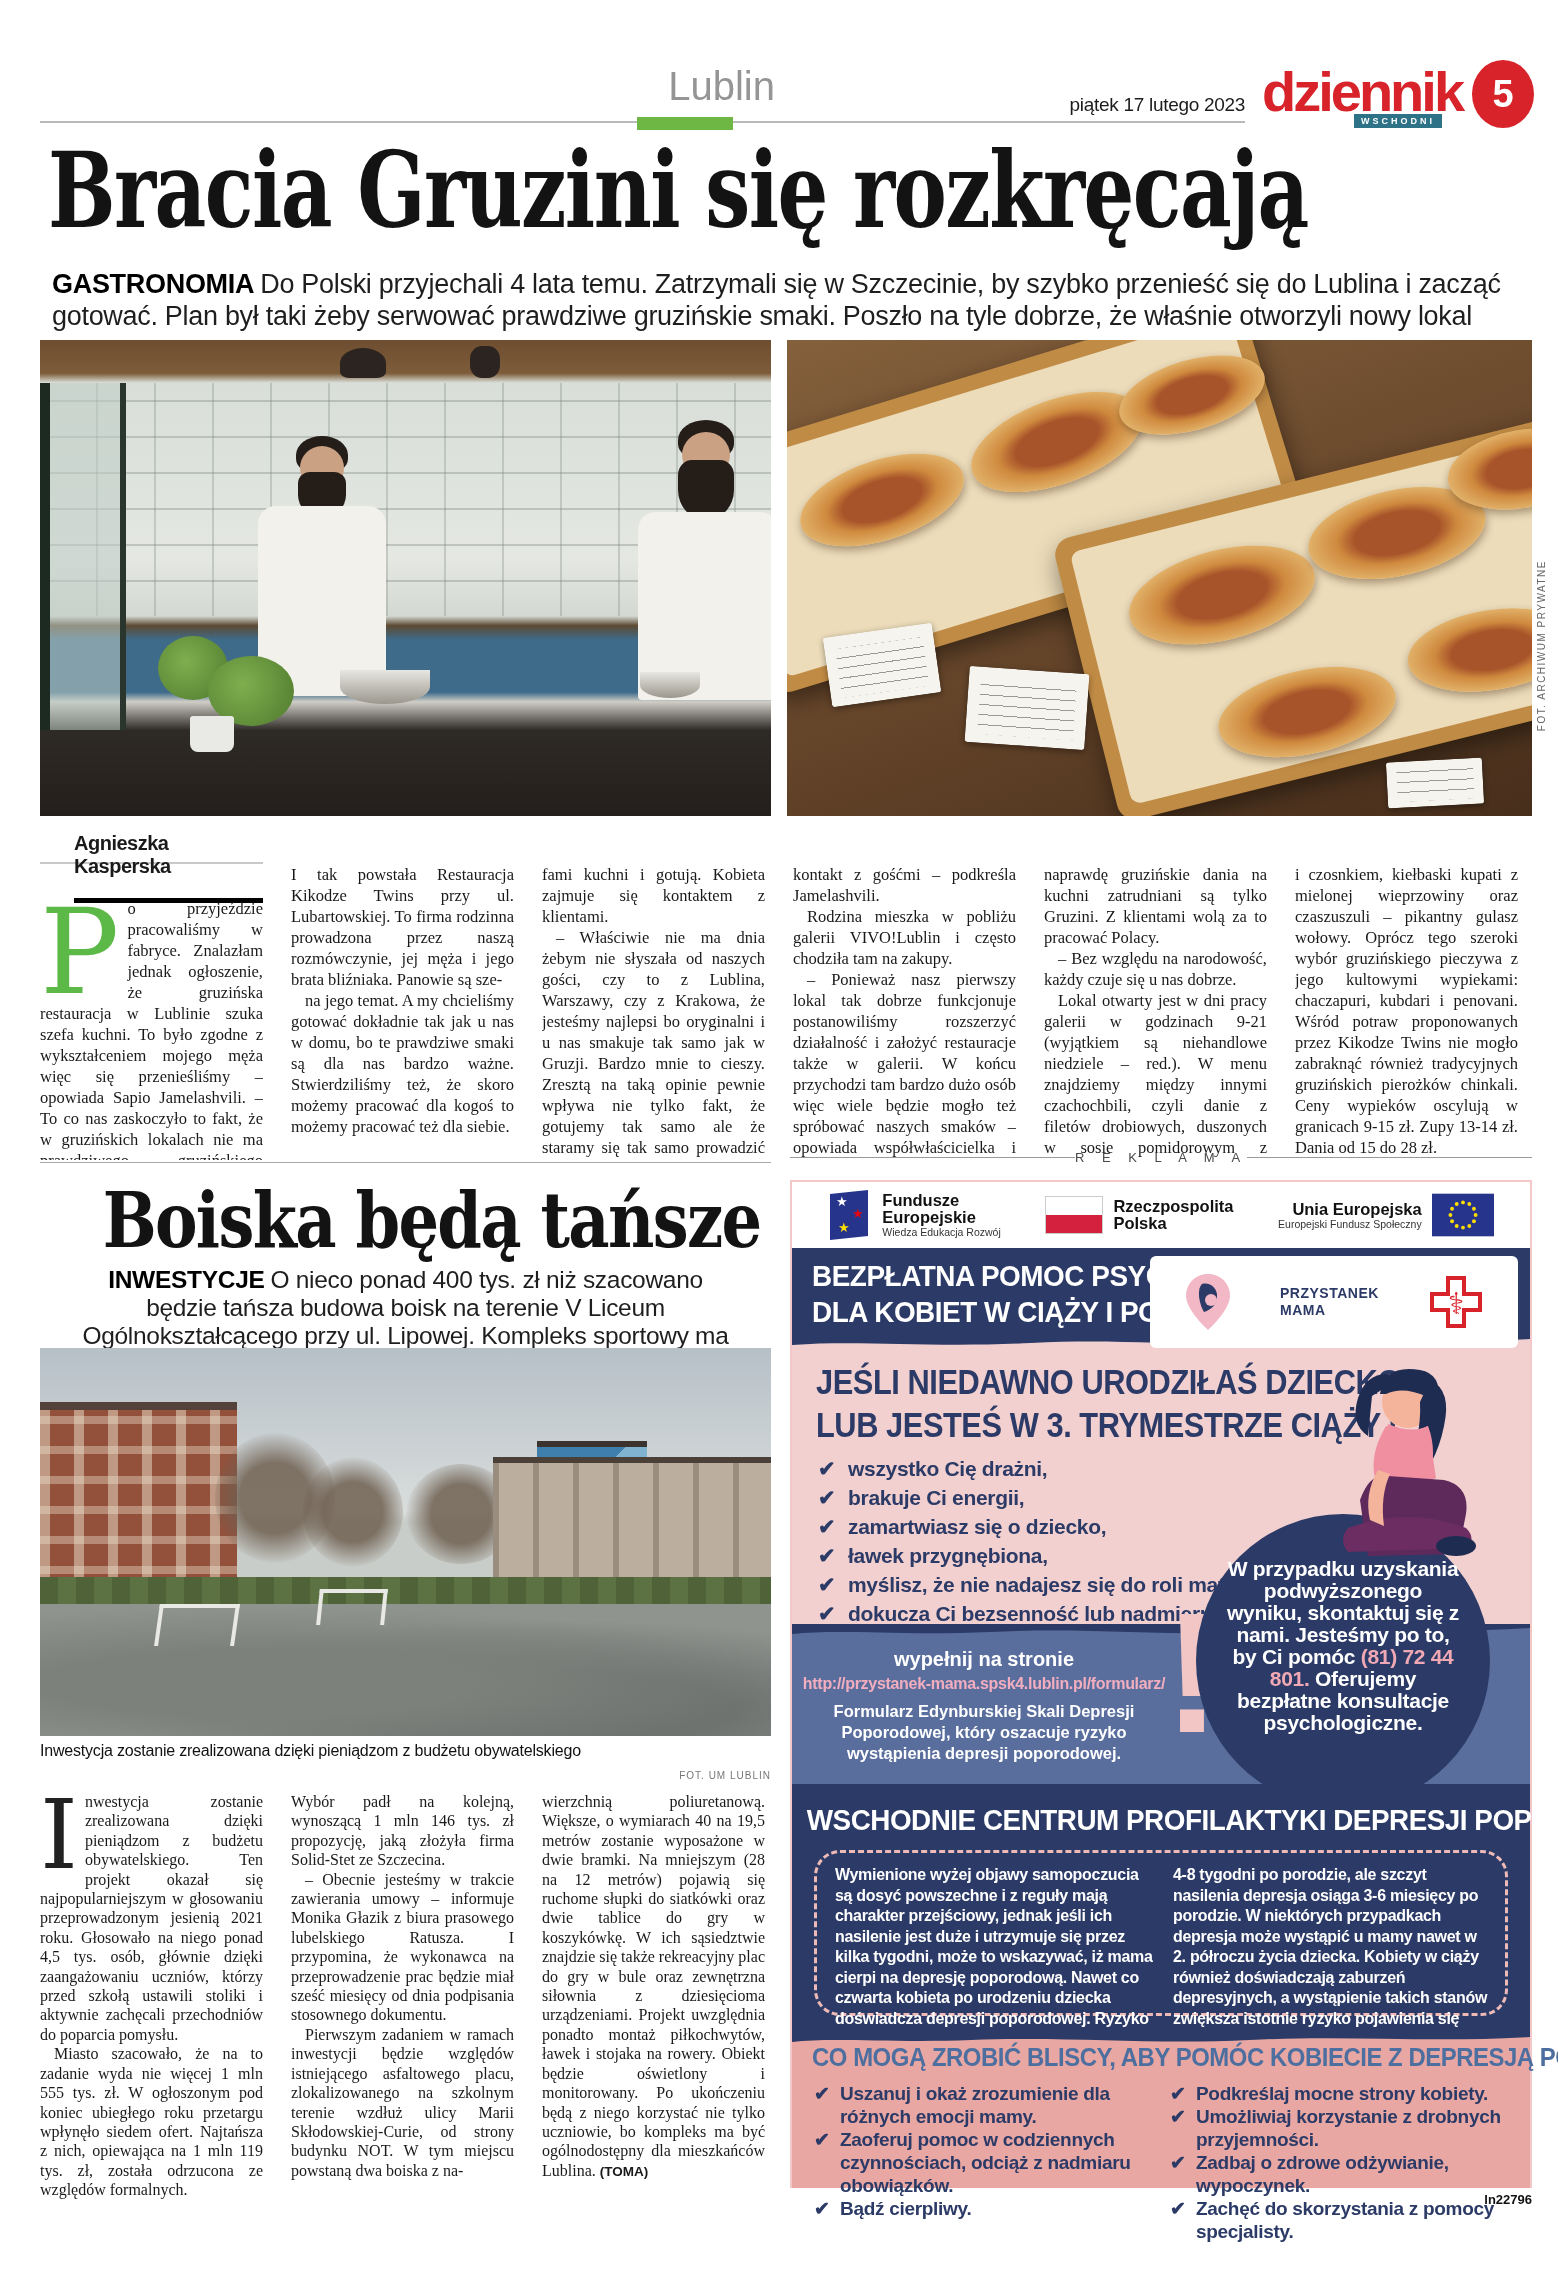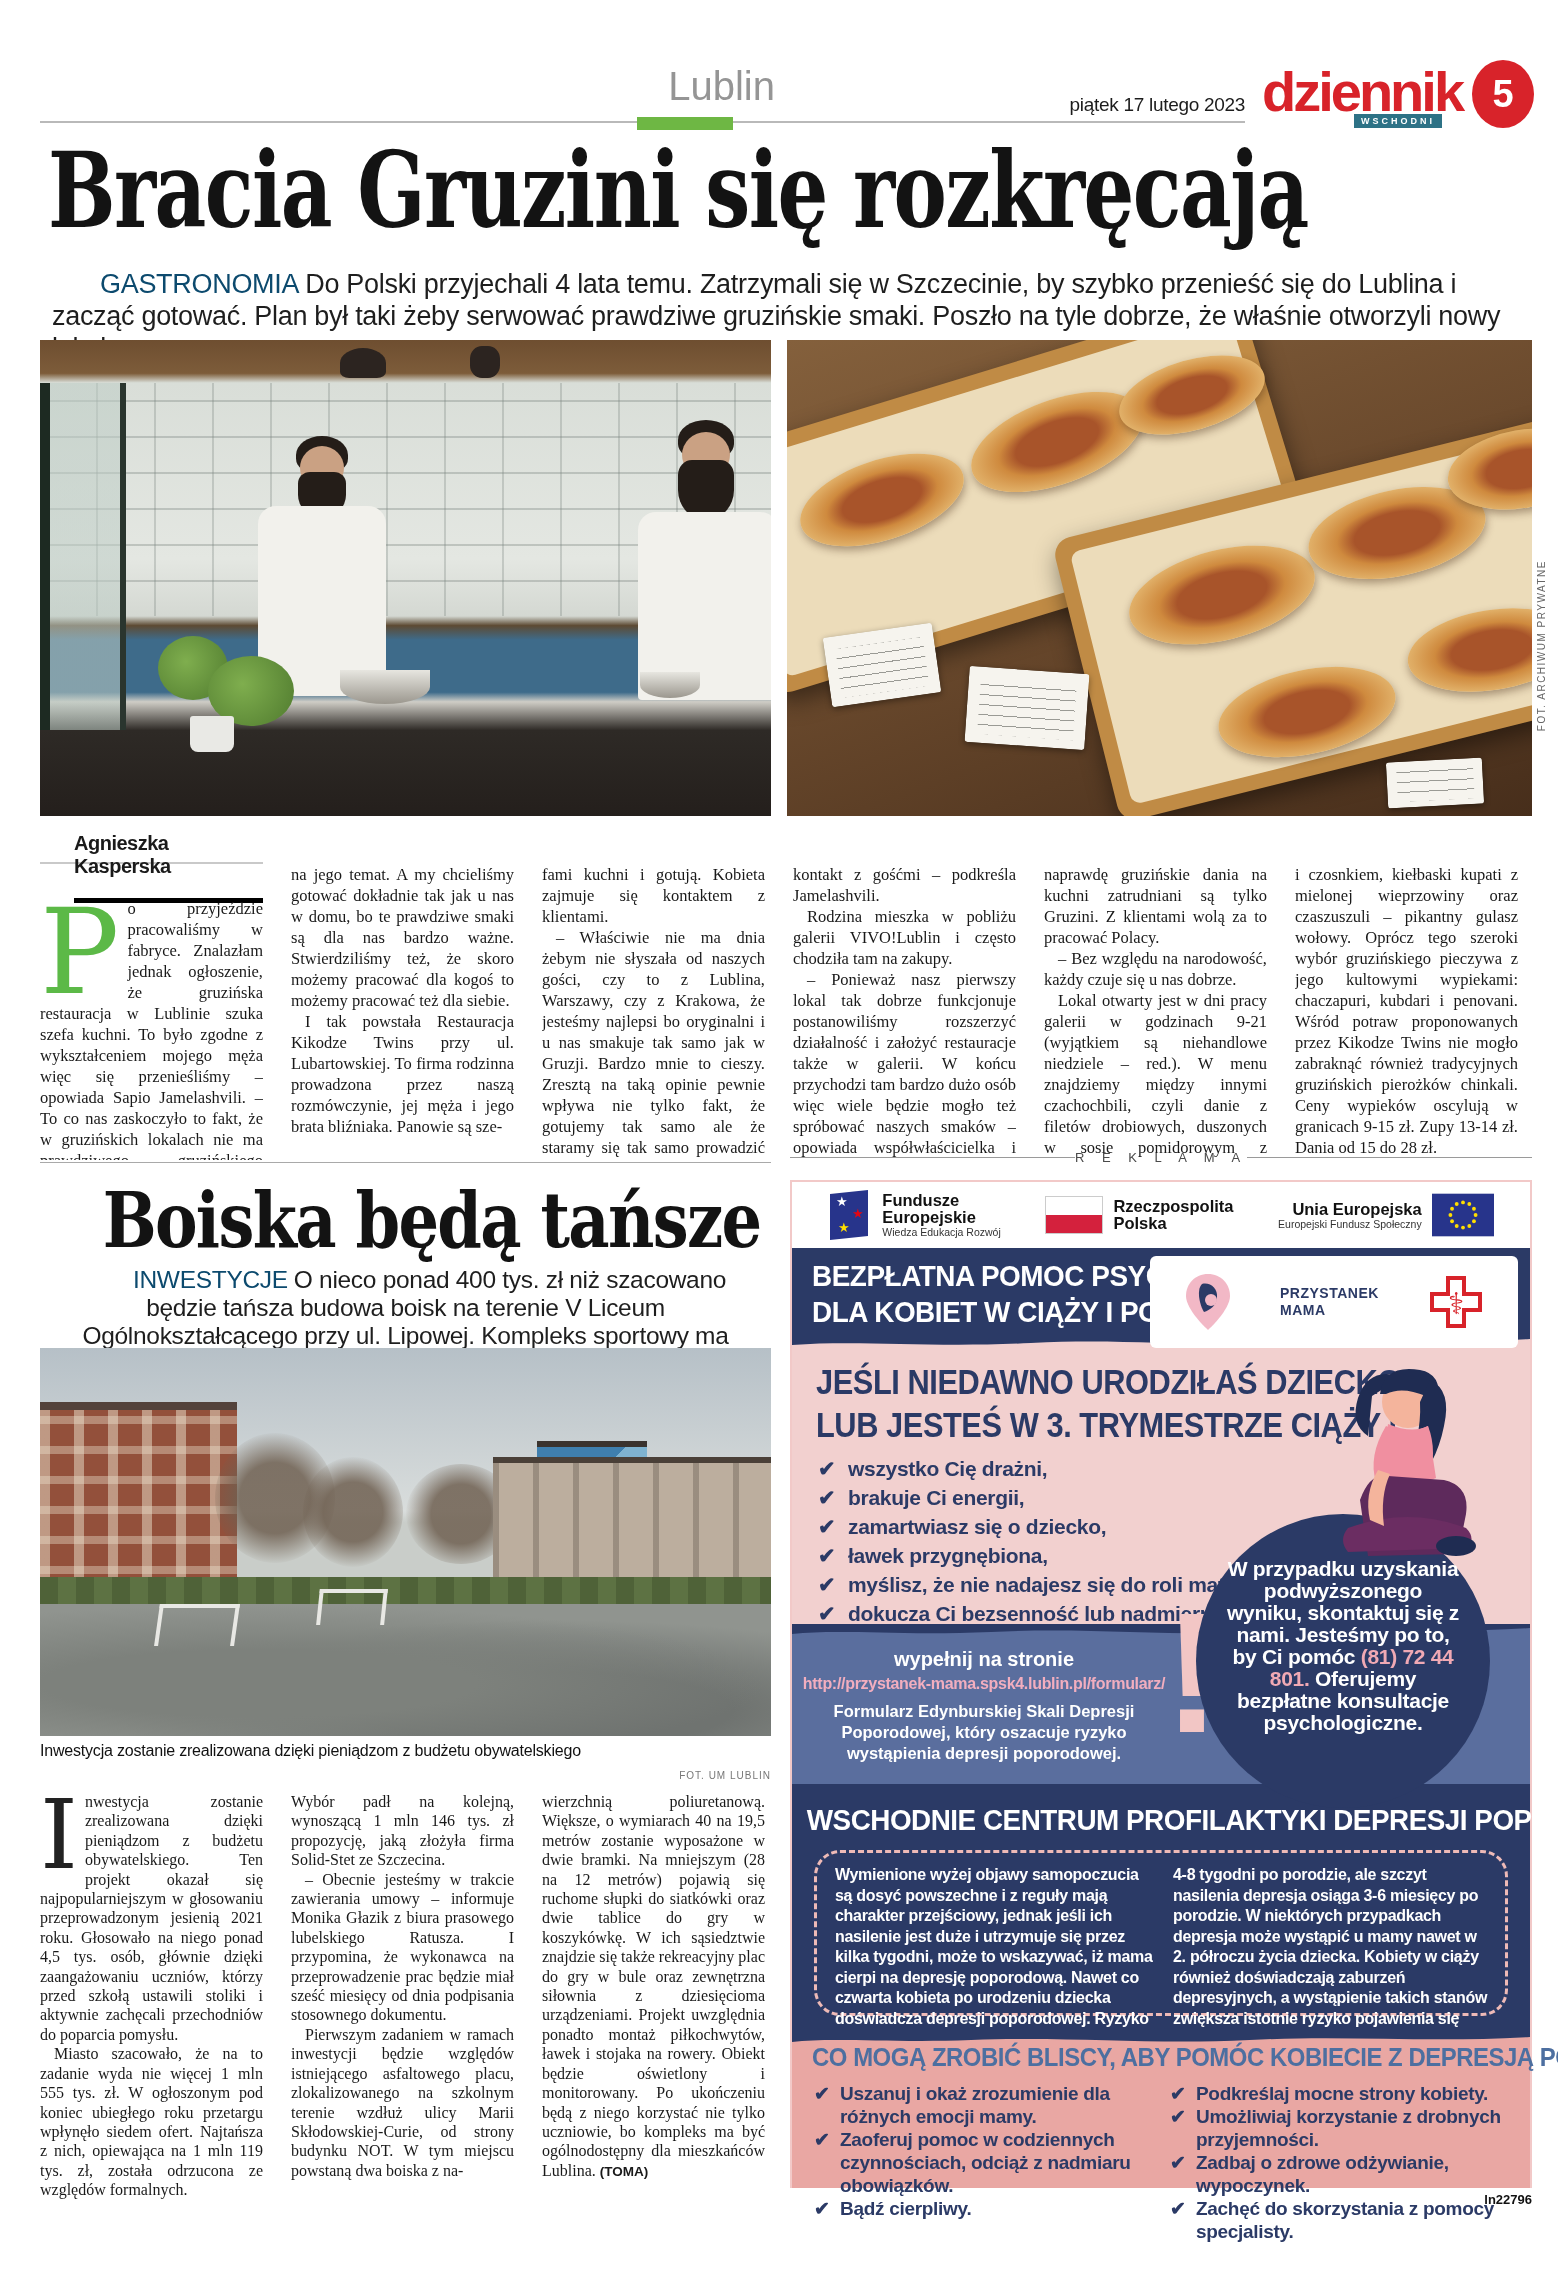--- a/index.html
+++ b/index.html
@@ -14,21 +14,21 @@
   .date{left:1030px;top:94px;width:215px;text-align:right;font-size:19px;color:#1c1c1c;letter-spacing:-0.3px;}
   .logo{left:1262px;top:64px;width:200px;height:64px;}
   .logo-main{font-size:56px;font-weight:800;color:#d8232a;letter-spacing:-3px;line-height:56px;}
   .logo-sub{position:absolute;left:92px;top:50px;background:#2d7286;color:#fff;font-size:9px;letter-spacing:3px;padding:2px 7px;font-weight:700;}
   .pageno{left:1472px;top:60px;width:62px;height:68px;background:#d8232a;border-radius:50%;color:#fff;font-size:38px;font-weight:800;display:flex;align-items:center;justify-content:center;}
 
   
   .headline1{left:48px;top:128px;width:1480px;height:120px;}
   .headline1 span{display:inline-block;font-family:"DejaVu Serif",serif;font-weight:700;font-size:100px;letter-spacing:-2px;color:#131313;transform:scale(0.80,1.05);transform-origin:left top;white-space:nowrap;}
   .lead1{left:52px;top:268px;width:1478px;font-size:27px;line-height:32px;color:#1e1e1e;letter-spacing:-0.3px;}
-  .kick{color:#0c4a6e;font-weight:400;margin-right:6px;margin-left:48px;}
+  .kick{color:#000000;font-weight:700;margin-right:6px;}
   .byline{left:40px;top:832px;width:223px;height:30px;border-bottom:2px solid #c9c9c9;}
   .byline span{display:inline-block;margin-left:34px;font-size:20px;font-weight:700;letter-spacing:-0.5px;border-bottom:5px solid #000;padding-bottom:20px;}
   .col{width:223px;font-family:"Liberation Serif",serif;font-size:16.5px;line-height:21px;text-align:justify;color:#191919;}
   .col p{margin:0;}
   .col p + p{text-indent:14px;}
   .a1col{top:864px;height:296px;overflow:hidden;}
   .dropcap{float:left;font-family:"DejaVu Serif",serif;font-weight:400;font-size:118px;line-height:96px;color:#5cb947;margin:6px 8px 0 0;}
   .dropcap.dark{color:#222;font-size:96px;line-height:78px;margin:4px 7px 0 0;}
   .mid-rule{left:40px;top:1162px;width:731px;height:1px;background:#a9a9a9;}
   .reklama{left:790px;top:1150px;width:742px;display:flex;align-items:center;gap:0;color:#4a4a4a;font-size:13px;letter-spacing:7px;}
@@ -166,22 +166,22 @@
     <div class="label-card" style="left:180px;top:330px;width:120px;height:76px;transform:rotate(4deg);"></div>
     <div class="label-card" style="left:600px;top:420px;width:96px;height:46px;transform:rotate(-3deg);"></div>
   </div>
   <div class="abs vcredit">FOT. ARCHIWUM PRYWATNE</div>
 
   <div class="abs byline"><span>Agnieszka Kasperska</span></div>
   <div class="abs col a1col" style="left:40px;top:898px;height:262px;">
     <p><span class="dropcap">P</span><span>o przyjeździe pracowaliśmy w fabryce. Znalazłam jednak ogłoszenie, że gruzińska restauracja w Lublinie szuka szefa kuchni. To było zgodne z wykształceniem mojego męża więc się przenieśliśmy – opowiada Sapio Jamelashvili. – To co nas zaskoczyło to fakt, że w gruzińskich lokalach nie ma prawdziwego gruzińskiego jedzenia. Są jakieś wariacje</span></p>
   </div>
   <div class="abs col a1col" style="left:291px;">
+    <p>I tak powstała Restauracja Kikodze Twins przy ul. Lubartowskiej. To firma rodzinna prowadzona przez naszą rozmówczynie, jej męża i jego brata bliźniaka. Panowie są sze-</p>
     <p>na jego temat. A my chcieliśmy gotować dokładnie tak jak u nas w domu, bo te prawdziwe smaki są dla nas bardzo ważne. Stwierdziliśmy też, że skoro możemy pracować dla kogoś to możemy pracować też dla siebie.</p>
-    <p>I tak powstała Restauracja Kikodze Twins przy ul. Lubartowskiej. To firma rodzinna prowadzona przez naszą rozmówczynie, jej męża i jego brata bliźniaka. Panowie są sze-</p>
   </div>
   <div class="abs col a1col" style="left:542px;">
     <p>fami kuchni i gotują. Kobieta zajmuje się kontaktem z klientami.</p>
     <p>– Właściwie nie ma dnia żebym nie słyszała od naszych gości, czy to z Lublina, Warszawy, czy z Krakowa, że jesteśmy najlepsi bo oryginalni i u nas smakuje tak samo jak w Gruzji. Bardzo mnie to cieszy. Zresztą na taką opinie pewnie wpływa nie tylko fakt, że gotujemy tak samo ale że staramy się tak samo prowadzić lokal. Staram się mieć bardzo bliski</p>
   </div>
   <div class="abs col a1col" style="left:793px;">
     <p>kontakt z gośćmi – podkreśla Jamelashvili.</p>
     <p>Rodzina mieszka w pobliżu galerii VIVO!Lublin i często chodziła tam na zakupy.</p>
     <p>– Ponieważ nasz pierwszy lokal tak dobrze funkcjonuje postanowiliśmy rozszerzyć działalność i założyć restauracje także w galerii. W końcu przychodzi tam bardzo dużo osób więc wiele będzie mogło też spróbować naszych smaków – opowiada współwłaścicielka i tłumaczy, że aby móc serwować</p>
   </div>

